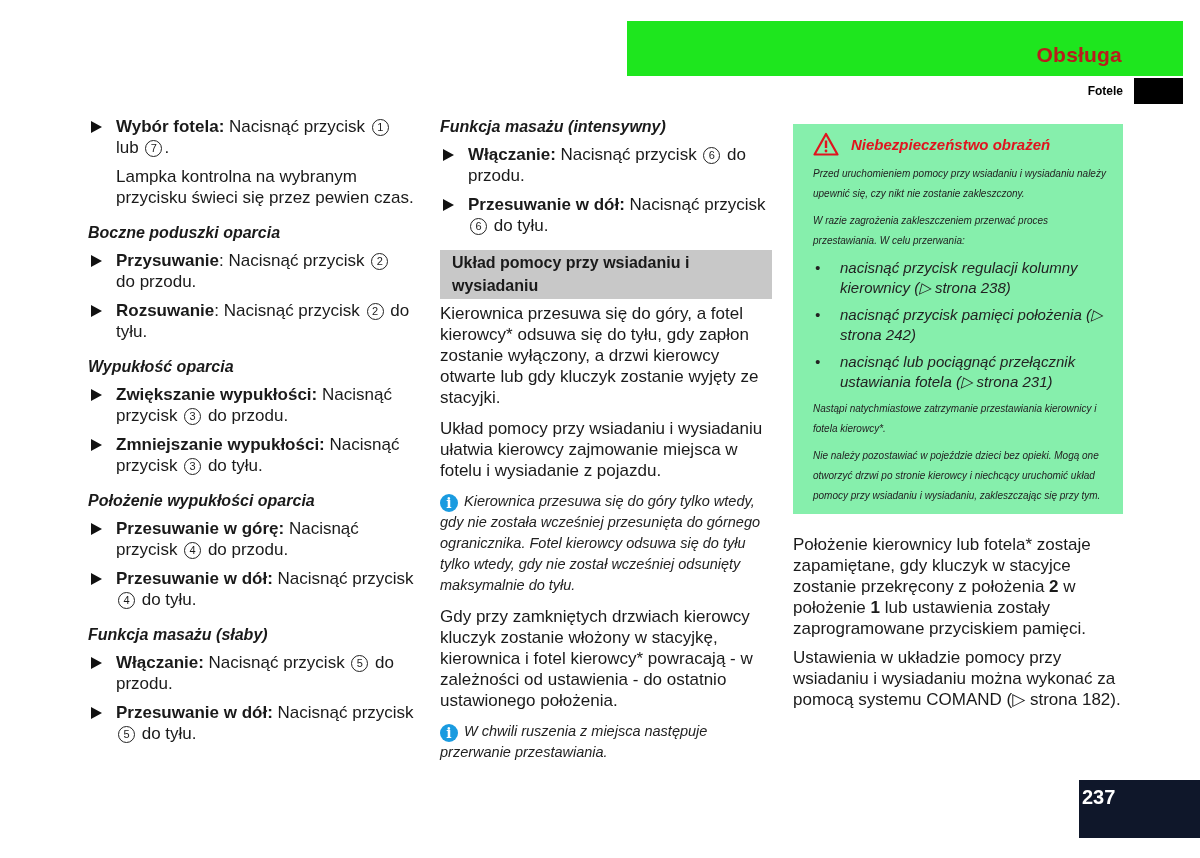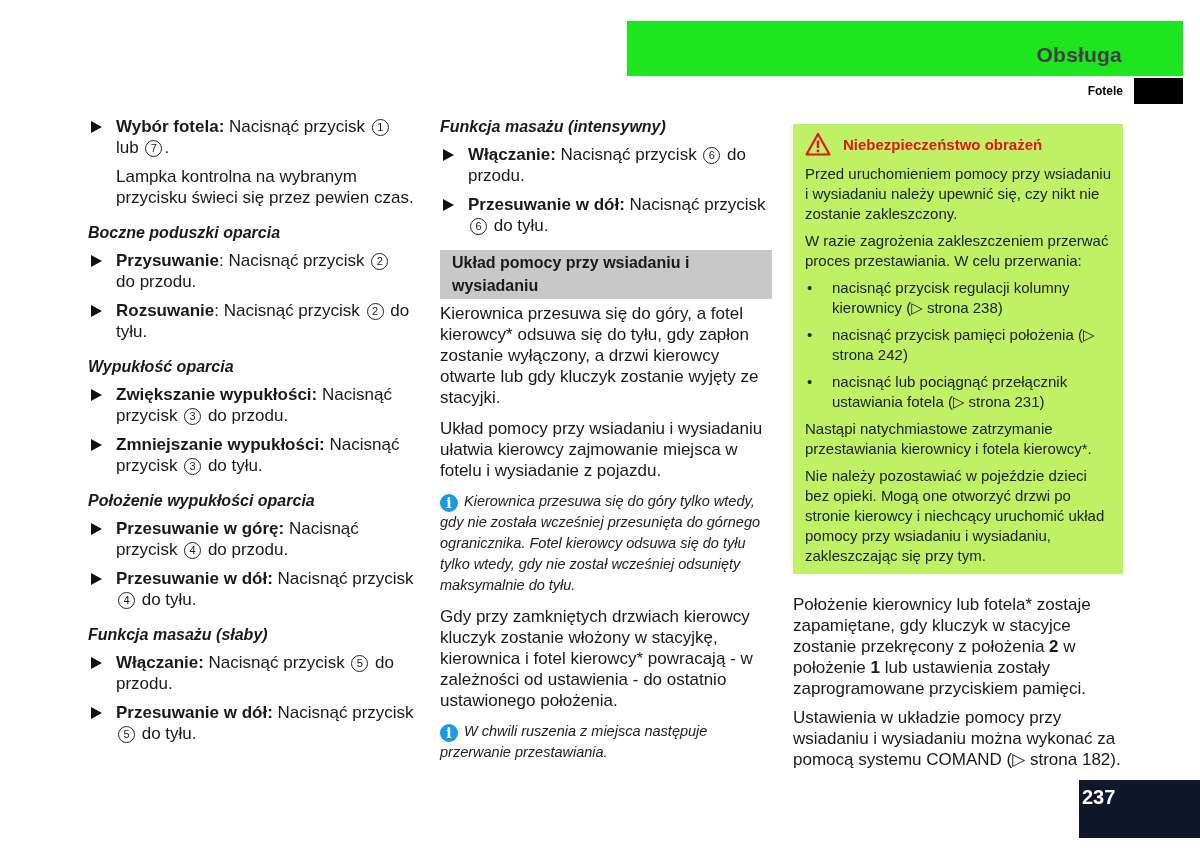--- a/index.html
+++ b/index.html
@@ -7,21 +7,21 @@
     width: 1200px; height: 858px; position: relative; overflow: hidden;
     background: #ffffff; color: #1a1a1a;
     font-family: "Liberation Sans", sans-serif;
   }
   .green-banner {
     position: absolute; left: 627px; top: 21px; width: 556px; height: 55px;
     background: #1ee61e;
   }
   .banner-title {
     position: absolute; right: 61px; top: 22px;
-    color: #404040; font-weight: bold; font-size: 21px; letter-spacing: 0.2px;
+    color: #b91c1c; font-weight: bold; font-size: 21px; letter-spacing: 0.2px;
   }
   .sub-title {
     position: absolute; right: 77px; top: 84px;
     font-weight: bold; font-size: 12px; color: #000;
   }
   .black-tab {
     position: absolute; left: 1134px; top: 78px; width: 49px; height: 26px;
     background: #000;
   }
   .col { position: absolute; top: 116px; }
@@ -48,25 +48,25 @@
     padding: 1px 12px 2px 12px; margin: 14px 0 4px 0;
   }
   .info { font-style: italic; font-size: 14.5px; line-height: 21px; color: #222; margin: 0 0 10px 0; }
   .info-icon {
     display: inline-block; width: 18px; height: 18px; border-radius: 50%;
     background: #1a9be0; color: #fff; font-weight: bold; font-style: normal;
     font-family: "DejaVu Serif", serif; font-size: 14px; line-height: 18px; text-align: center;
     vertical-align: -2px; margin-right: 6px;
   }
   .warn-box {
-    background: #bef264; padding: 8px 12px 8px 12px; margin-top: 8px;
+    background: #86efac; padding: 8px 12px 8px 20px; margin-top: 8px; font-style: italic;
   }
   .warn-head { display: flex; align-items: center; margin: 0 0 8px 0; }
   .warn-title { color: #e0141e; font-weight: bold; font-size: 15px; margin-left: 12px; }
-  .wtxt { font-size: 15px; line-height: 20px; margin: 0 0 7px 0; color: #222; }
+  .wtxt { font-size: 10px; line-height: 20px; margin: 0 0 7px 0; color: #222; }
   .dot-item { position: relative; padding-left: 27px; font-size: 15px; line-height: 20px; margin: 0 0 7px 0; color: #222; }
   .dot-item .dot { position: absolute; left: 2px; top: 0; font-size: 15px; }
   .col3 .txt { margin-bottom: 8px; }
   .page-num-box {
     position: absolute; left: 1079px; top: 780px; width: 126px; height: 58px; background: #0f172a;
   }
   .page-num { position: absolute; left: 3px; top: 6px; color: #fff; font-weight: bold; font-size: 20px; }
 </style>
 </head>
 <body>

